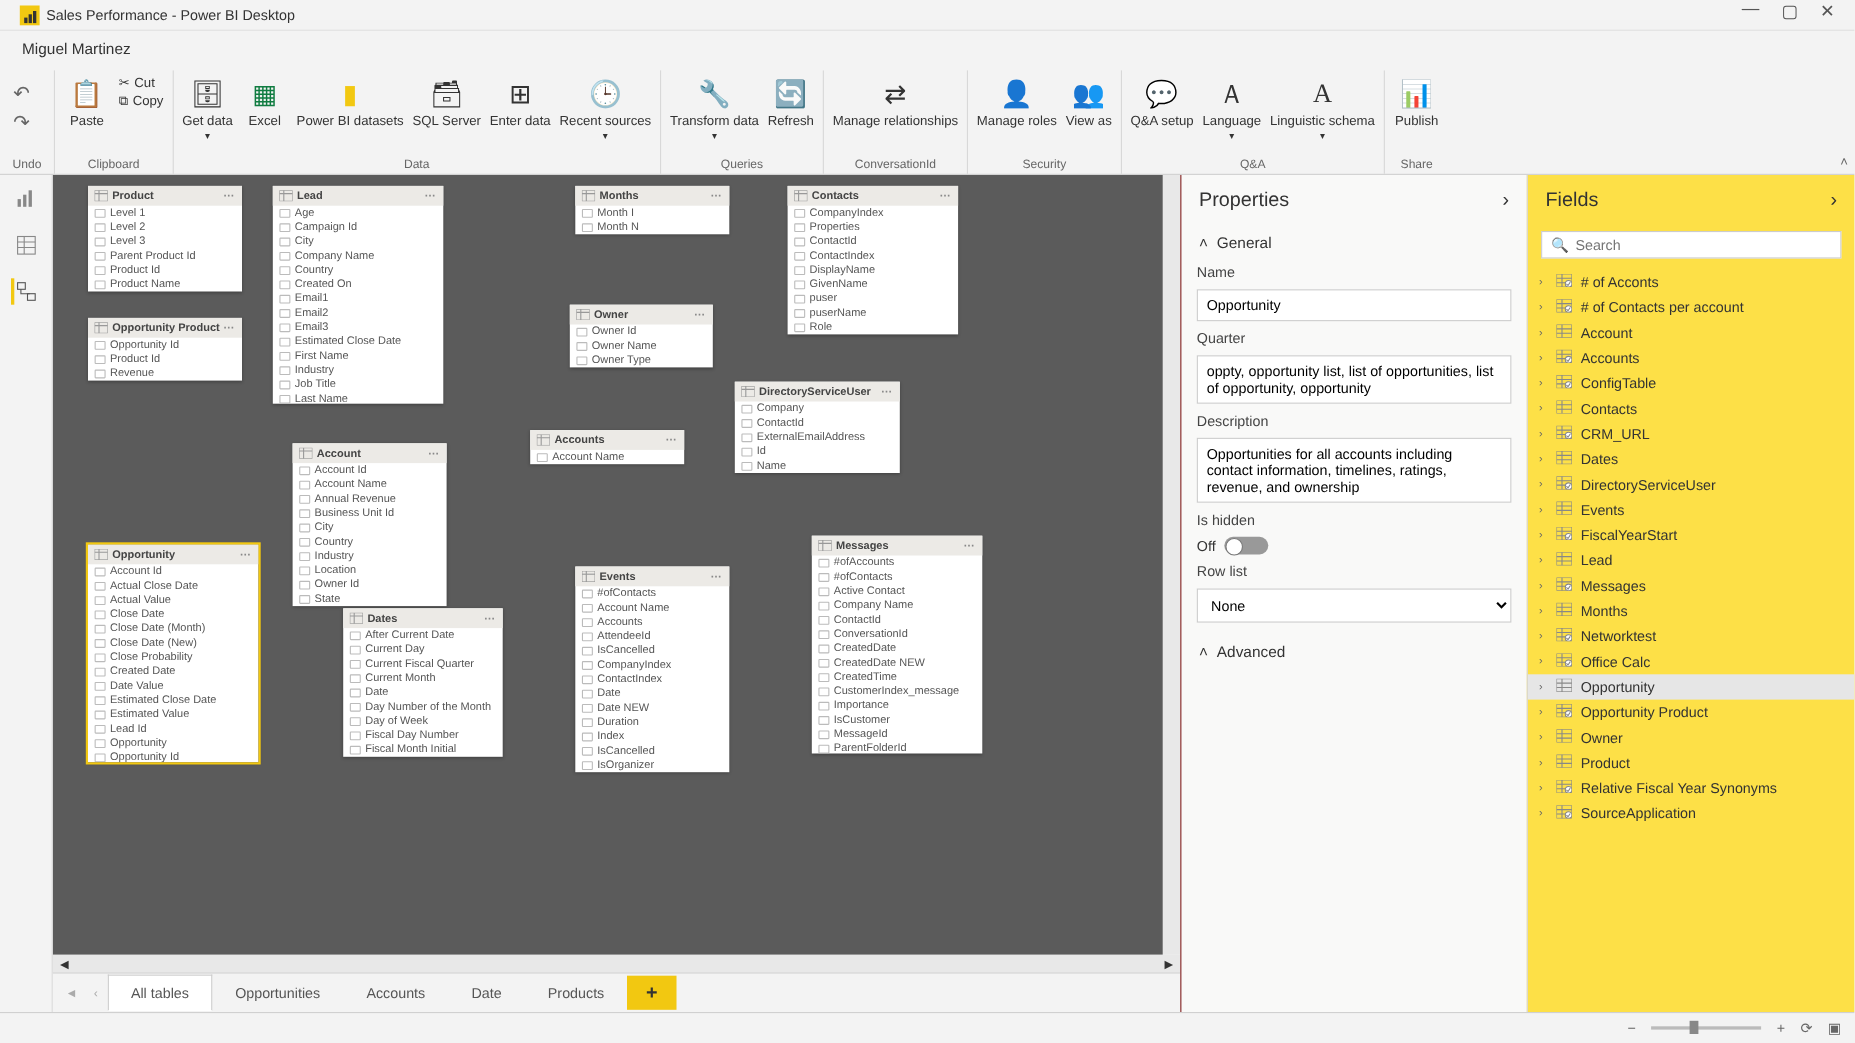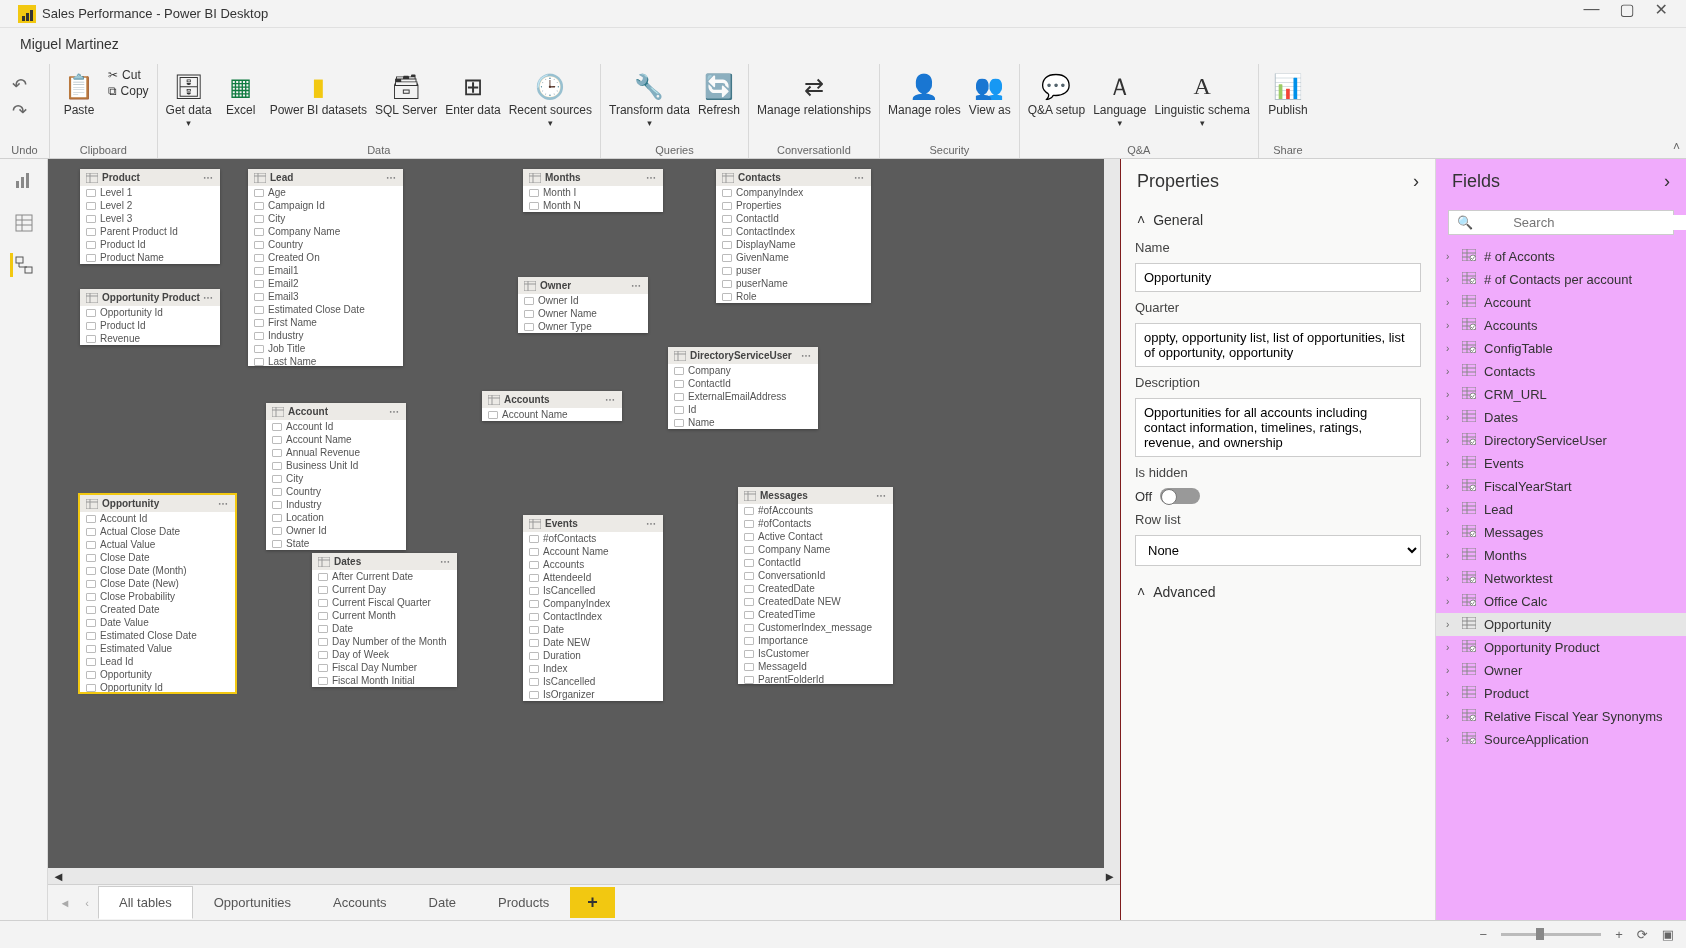--- a/index.html
+++ b/index.html
@@ -67,23 +67,23 @@
 .section-hd { padding: 8px 16px; font-size: 14px; display: flex; align-items: center; gap: 8px; cursor: pointer; }
 .form { padding: 4px 14px 10px; display: flex; flex-direction: column; gap: 8px; font-size: 13px; }
 .form label { color: #444; }
 .form input[type=text], .form textarea, .form select { width: 100%; padding: 6px 8px; border: 1px solid #ccc; background: #fff; font-family: inherit; font-size: 13px; resize: none; }
 .form textarea { height: auto; }
 .toggle { display: flex; align-items: center; gap: 8px; }
 .switch { width: 40px; height: 16px; border-radius: 8px; background: #999; position: relative; }
 .switch::after { content:''; width: 14px; height: 14px; background:#fff; border-radius:50%; position:absolute; top:1px; left:1px; border:1px solid #777;}
 
 
-.fields { width: 251px; background: #f0abfc; border-left: 1px solid #d8d8d8; display: flex; flex-direction: column; }
+.fields { width: 298px; background: #fde047; border-left: 1px solid #d8d8d8; display: flex; flex-direction: column; }
 .search-box { margin: 6px 12px 10px; display: flex; align-items: center; border: 1px solid #ccc; background: #fff; padding: 4px 8px; gap: 6px; }
-.search-box input { border: none; outline: none; flex: 1; font-size: 13px; margin-left: 34px; }
+.search-box input { border: none; outline: none; flex: 1; font-size: 13px; }
 .field-list { flex: 1; overflow-y: auto; }
 .field-item { display: flex; align-items: center; gap: 6px; padding: 4px 10px; font-size: 13px; color: #333; cursor: pointer; }
 .field-item.sel { background: #e6e6e6; }
 .field-item .chev { width: 10px; font-size: 10px; color: #666; }
 .field-item .f-icon { width: 16px; font-size: 13px; color: #666; }
 
 
 .statusbar { height: 28px; background: #f3f3f3; border-top: 1px solid #d0d0d0; display: flex; align-items: center; justify-content: flex-end; padding: 0 12px; gap: 14px; font-size: 13px; color: #666; }
 .zoom-track { width: 100px; height: 3px; background: #bbb; position: relative; }
 .zoom-track::after { content:''; width:8px; height:12px; background:#888; position:absolute; top:-5px; left:35px; }

